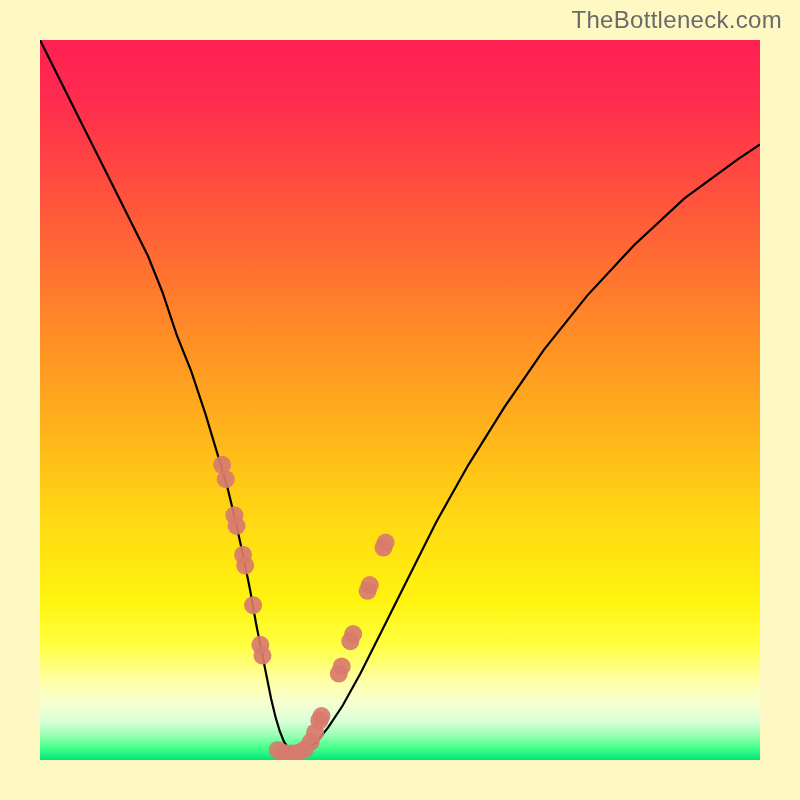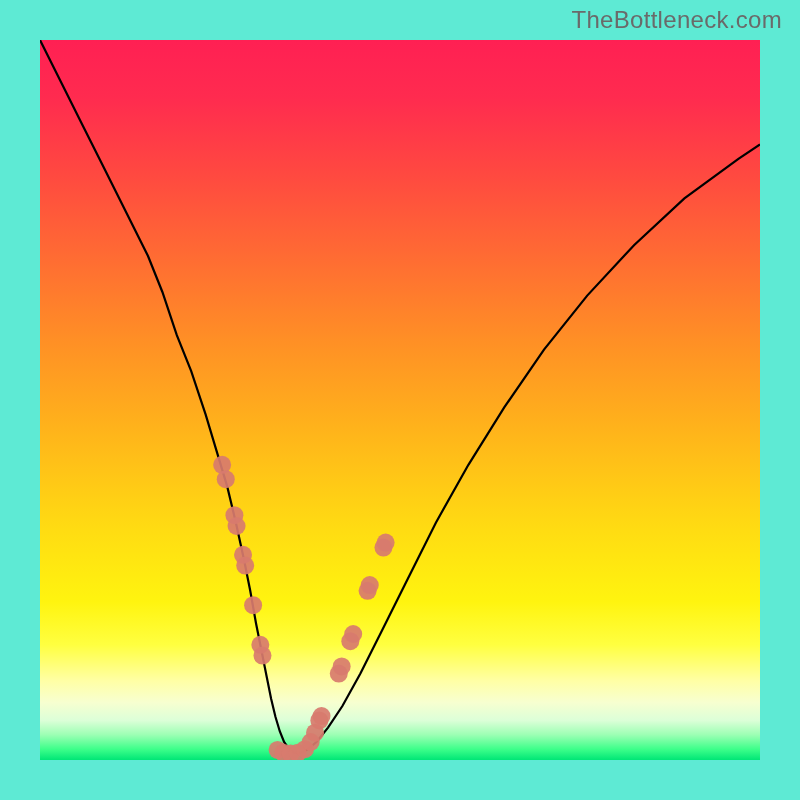--- a/index.html
+++ b/index.html
@@ -10,21 +10,21 @@
     overflow: hidden;
     background: #000;
     font-family: Arial, Helvetica, sans-serif;
   }
   .frame {
     position: absolute;
     left: 0;
     top: 0;
     width: 800px;
     height: 800px;
-    background: #5eead4;
+    background: #fef9c3;
   }
   .watermark {
     position: absolute;
     top: 6px;
     right: 18px;
     color: #6a6a6a;
     font-size: 24px;
     font-weight: 500;
     letter-spacing: 0.3px;
     z-index: 5;

